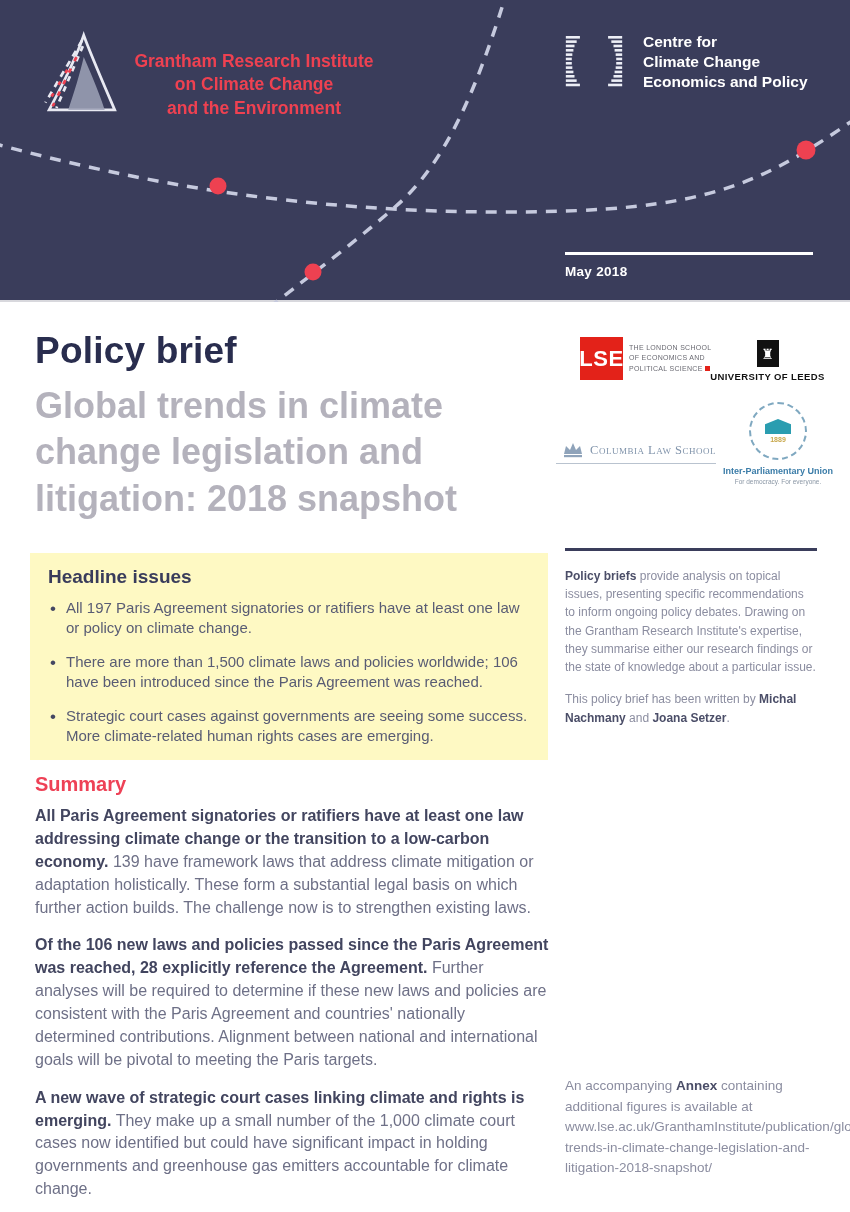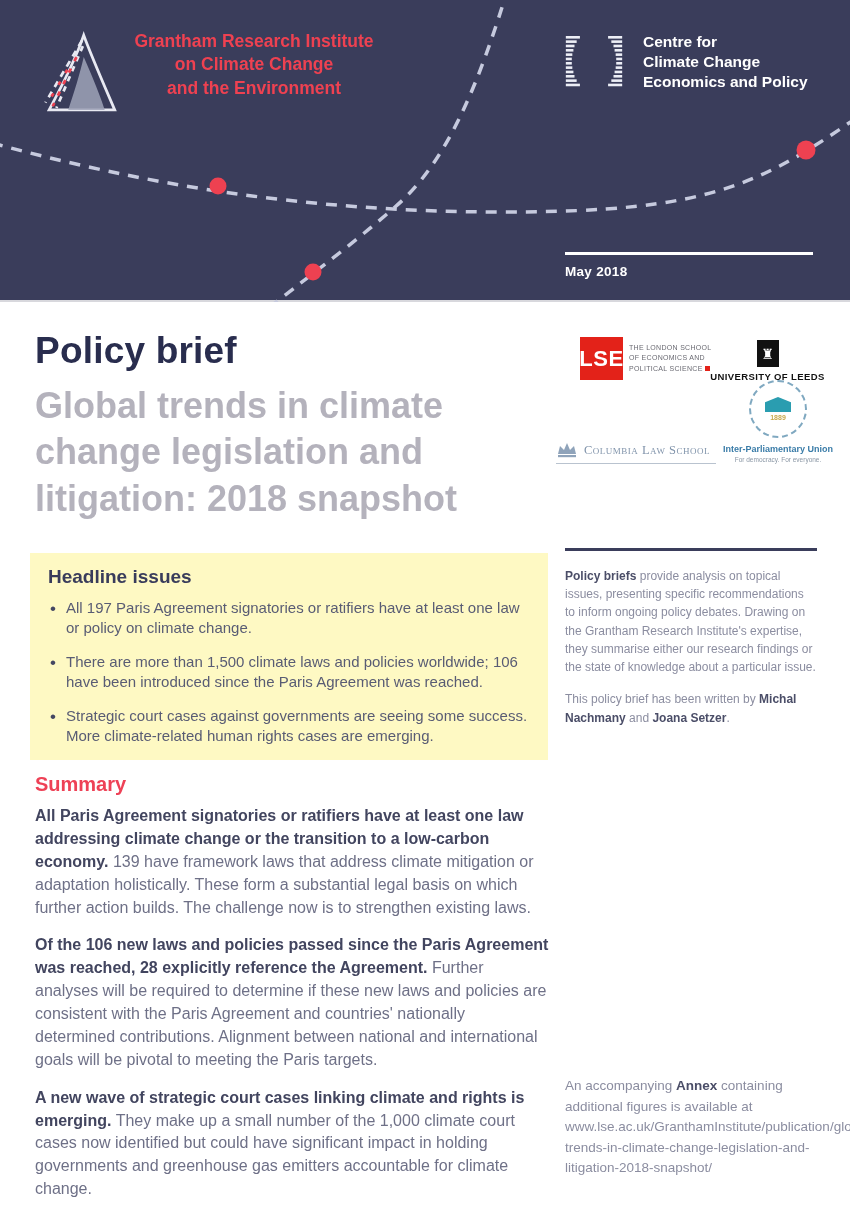--- a/index.html
+++ b/index.html
@@ -12,21 +12,21 @@
 
   
   .header {
     position: absolute; left: 0; top: 0; width: 850px; height: 302px;
     background: #3a3d5b; border-bottom: 2px solid #d8d8dd;
   }
   .curves { position: absolute; left: 0; top: 0; }
   .grantham { position: absolute; left: 40px; top: 28px; width: 340px; display: flex; }
   .grantham-icon { width: 82px; height: 90px; flex: 0 0 auto; }
   .grantham-text {
-    margin-left: 6px; margin-top: 2px; width: 262px; text-align: center;
+    margin-left: 6px; margin-top: 22px; width: 262px; text-align: center;
     color: #ee4151; font-weight: bold; font-size: 17.5px; line-height: 1.34;
   }
   .cccep { position: absolute; left: 563px; top: 32px; display: flex; align-items: flex-start; }
   .cccep-icon { width: 62px; height: 52px; margin-top: 4px; }
   .cccep-text {
     margin-left: 18px; color: #ffffff; font-weight: bold;
     font-size: 15.5px; line-height: 1.28;
   }
   .date-rule { position: absolute; left: 565px; top: 252px; width: 248px; height: 3px; background: #ffffff; }
   .date-text { position: absolute; left: 565px; top: 264px; color: #ffffff; font-weight: bold; font-size: 13.5px; letter-spacing: .3px; }
@@ -51,31 +51,31 @@
   .lse-lines { margin-left: 6px; font-size: 7px; color: #6a6a72; line-height: 1.5; letter-spacing: .3px; }
   .lse-redsq { display: inline-block; width: 5px; height: 5px; background: #e32219; margin-left: 2px; }
   .leeds-block { position: absolute; left: 705px; top: 340px; width: 125px; text-align: center; }
   .leeds-icon {
     width: 22px; height: 27px; background: #111111; color: #ffffff;
     margin: 0 auto 4px auto; display: flex; align-items: center; justify-content: center;
     font-size: 14px; line-height: 1;
   }
   .leeds-label { font-size: 9.5px; font-weight: bold; color: #111111; letter-spacing: .4px; }
   .columbia-block { position: absolute; left: 556px; top: 442px; width: 160px; text-align: center; }
-  .columbia-row { display: flex; align-items: center; justify-content: flex-start; }
+  .columbia-row { display: flex; align-items: center; justify-content: flex-end; }
   .columbia-crown { width: 22px; height: 16px; margin-right: 6px; }
   .columbia-label {
     font-family: "Liberation Serif", serif; font-variant: small-caps;
     font-size: 12.5px; color: #8194ab; letter-spacing: .5px;
   }
   .columbia-sub {
     margin-top: 5px; border-top: 1px solid #b9c3cf; padding-top: 3px;
     font-size: 5.5px; color: #9aa6b4; letter-spacing: .4px;
   }
-  .ipu-block { position: absolute; left: 722px; top: 380px; width: 112px; text-align: center; }
+  .ipu-block { position: absolute; left: 722px; top: 402px; width: 112px; text-align: center; }
   .ipu-emblem {
     width: 58px; height: 58px; border-radius: 50%;
     border: 2px dashed #7fa8c0; margin: 0 auto 6px auto;
     display: flex; flex-direction: column; align-items: center; justify-content: center;
   }
   .ipu-building {
     width: 26px; height: 15px; background: #2a9db0; color: #ffffff;
     clip-path: polygon(50% 0, 100% 35%, 100% 100%, 0 100%, 0 35%);
     display: flex; align-items: flex-end; justify-content: center; font-size: 8px;
   }

